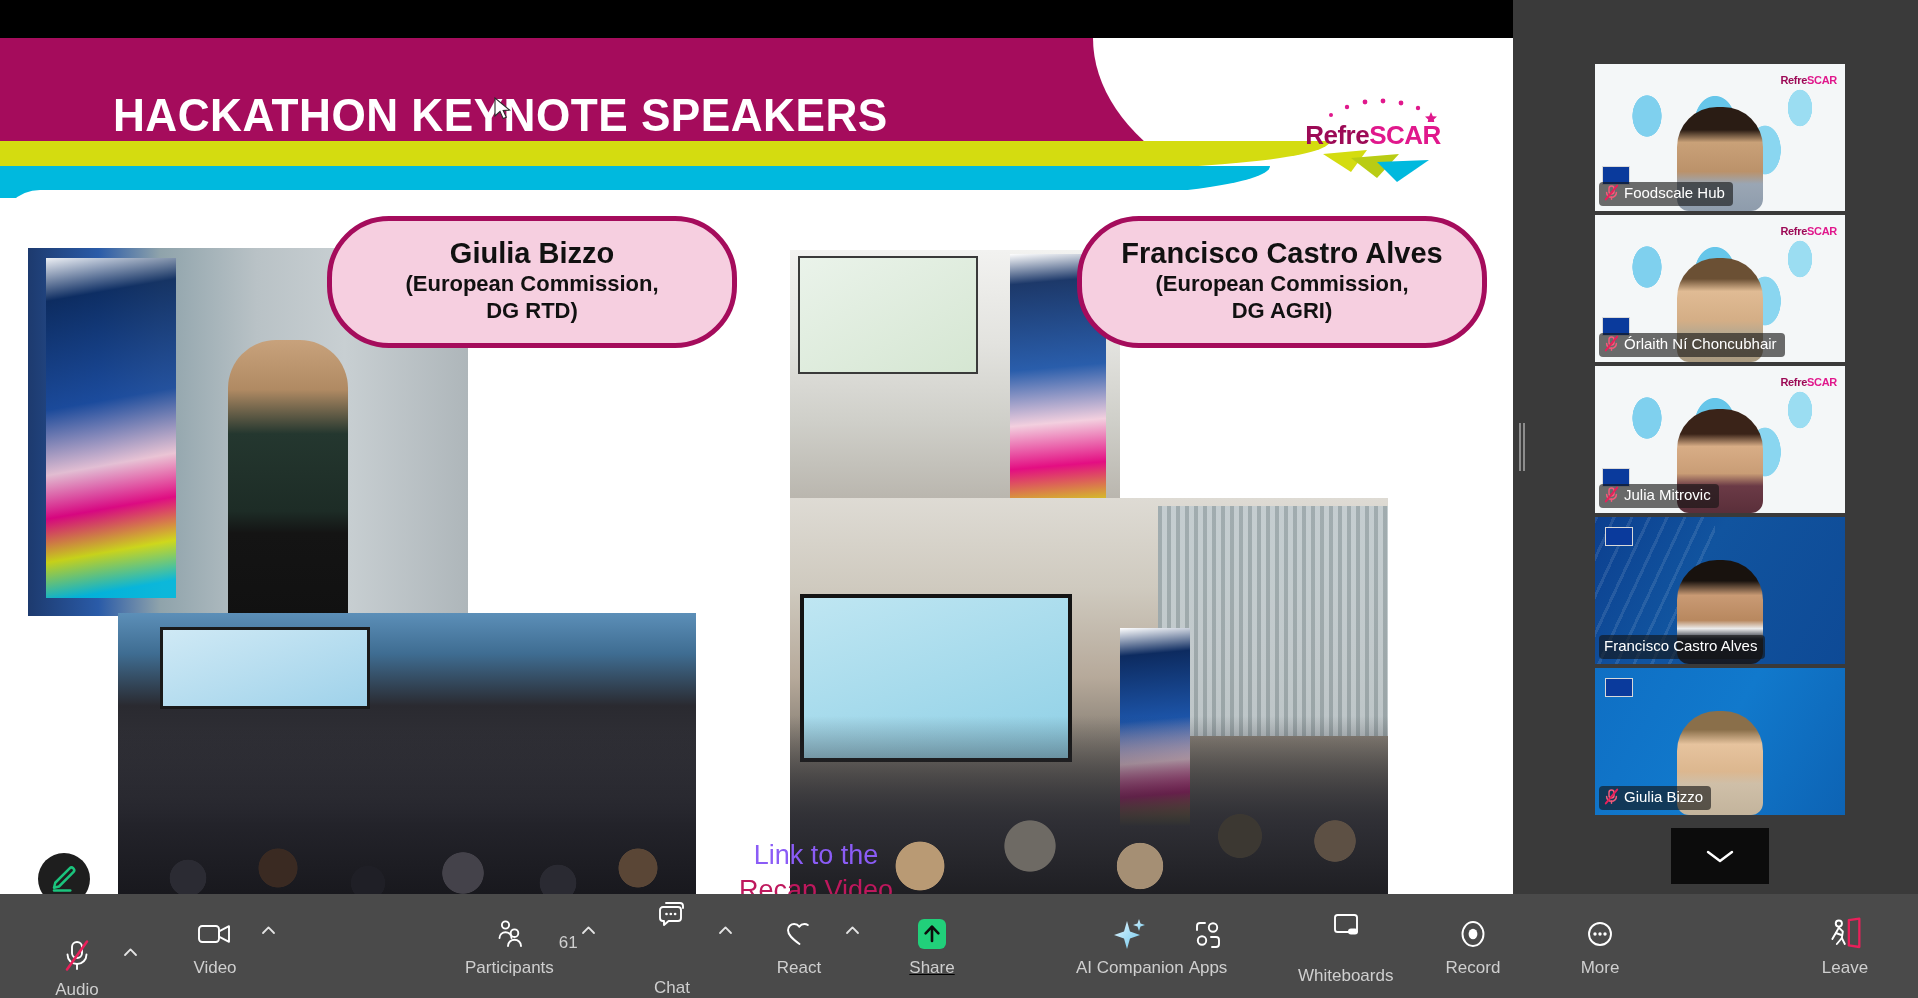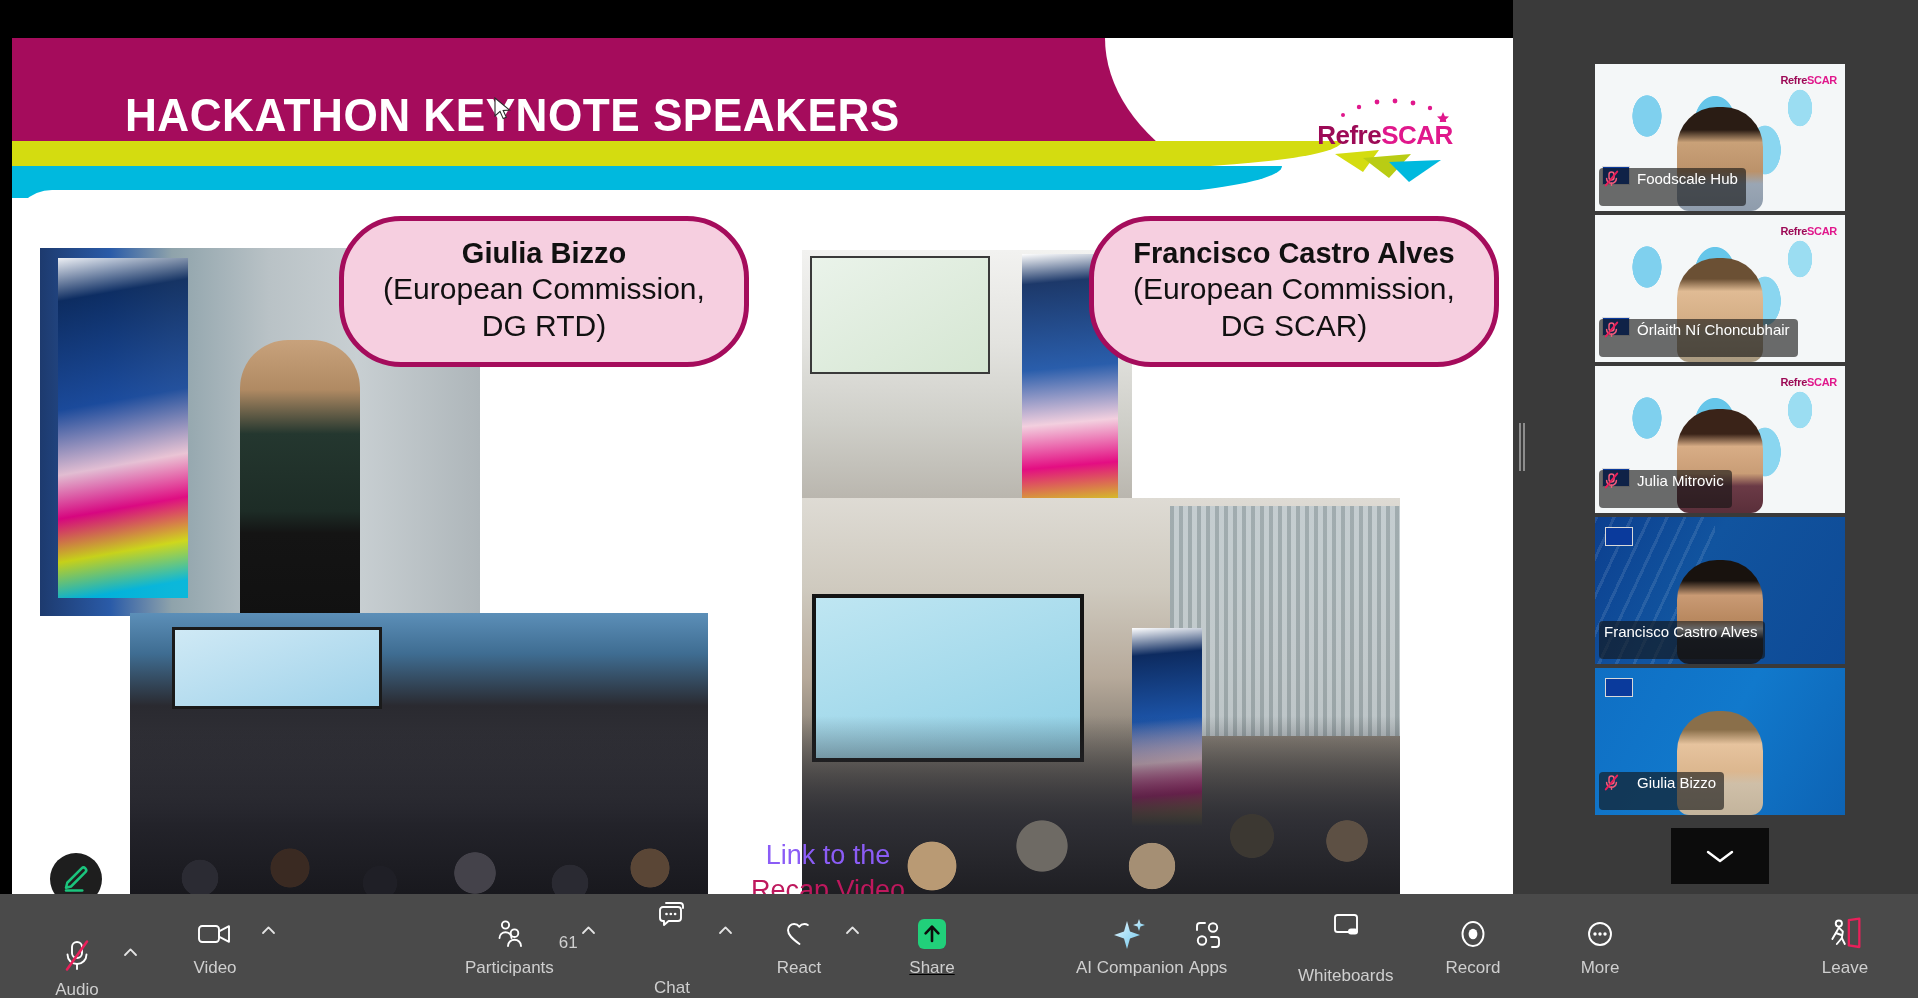--- a/index.html
+++ b/index.html
@@ -17,21 +17,20 @@
     position: absolute; left: 0; top: 0;
     width: 1513px; height: 894px;
     background: #000;
     overflow: hidden;
   }
   #slide {
     position: absolute; left: 0; top: 38px;
     width: 1513px; height: 856px;
     background: #ffffff;
     overflow: hidden;
-    margin-left: 12px;
   }
 
   
   .hdr-band {
     position: absolute; left: 0; top: 0; width: 1513px; height: 105px;
     background: #a50c5c;
   }
   .hdr-curve {
     position: absolute; right: 0; top: 0; width: 420px; height: 185px;
     background: #ffffff;
@@ -167,21 +166,21 @@
   .bubble {
     position: absolute;
     background: #f6cfe0;
     border: 5px solid #a50c5c;
     border-radius: 62px;
     text-align: center;
     padding: 14px 24px 18px;
     color: #111;
   }
   .bubble .nm { font-size: 29px; font-weight: 700; line-height: 1.25; }
-  .bubble .org { font-size: 30px; font-weight: 400; line-height: 1.22; }
+  .bubble .org { font-size: 22px; font-weight: 700; line-height: 1.22; }
   #bubble-giulia { left: 327px; top: 178px; width: 410px; }
   #bubble-francisco { left: 1077px; top: 178px; width: 410px; }
 
   .link-block {
     position: absolute; left: 726px; top: 800px; width: 180px;
     text-align: center; line-height: 1.28;
   }
   .link-block .lt { font-size: 27px; color: #8b5cf6; }
   .link-block .lk { font-size: 27px; color: #be185d; text-decoration: underline; cursor: pointer; display:block; }
 
@@ -227,23 +226,23 @@
     position: absolute; right: 8px; top: 10px;
     font-size: 11px; font-weight: 700; color: #e0188c; letter-spacing: -.3px;
   }
   .tile .refresCAR i { color: #9c0a56; font-style: normal; }
   .tile .eulogo {
     position: absolute; left: 7px; bottom: 26px; width: 28px; height: 19px;
     background: #0a3a9c; border: 1px solid #d9d9d9;
   }
   .tile .namebar {
     position: absolute; left: 4px; bottom: 5px;
-    display: flex; align-items: center; gap: 18px;
+    display: flex; align-items: center; gap: 5px;
     background: rgba(20,20,20,.62); border-radius: 4px;
-    padding: 2px 8px 19px 5px; max-width: 238px;
+    padding: 2px 8px 5px 5px; max-width: 238px;
   }
   .tile .namebar .nmtxt {
     color: #fff; font-size: 15px; white-space: nowrap;
     overflow: hidden; text-overflow: ellipsis;
   }
 
   
   .tile.eu-dark .bgmap {
     background: linear-gradient(120deg,#0c3f8f 0%, #11549f 40%, #0e4a96 100%);
   }
@@ -341,21 +340,21 @@
 
       <div class="bubble" id="bubble-giulia">
         <div class="nm">Giulia Bizzo</div>
         <div class="org">(European Commission,</div>
         <div class="org">DG RTD)</div>
       </div>
 
       <div class="bubble" id="bubble-francisco">
         <div class="nm">Francisco Castro Alves</div>
         <div class="org">(European Commission,</div>
-        <div class="org">DG SCAR)</div>
+        <div class="org">DG AGRI)</div>
       </div>
 
       <div class="link-block">
         <span class="lt">Link to the</span>
         <a class="lk" href="#">Recap Video</a>
       </div>
 
       <div id="pen-btn">
         <svg width="30" height="30" viewBox="0 0 24 24" fill="none" stroke="#1bc47d" stroke-width="2" stroke-linecap="round" stroke-linejoin="round">
           <path d="M16.5 3.5a2.1 2.1 0 0 1 3 3L8 18l-4 1 1-4z"></path>

